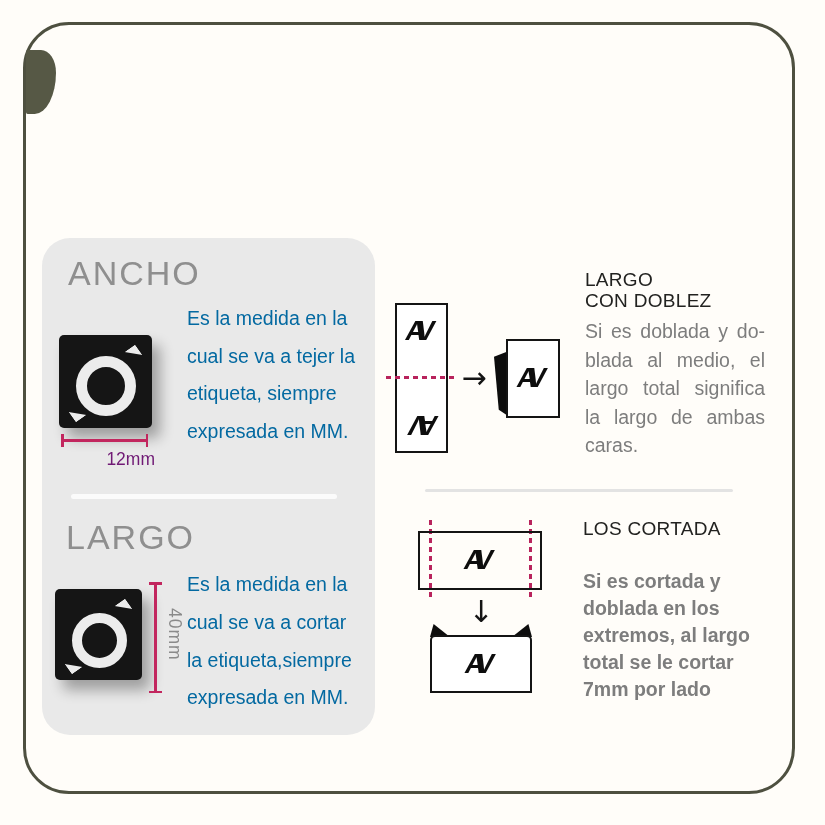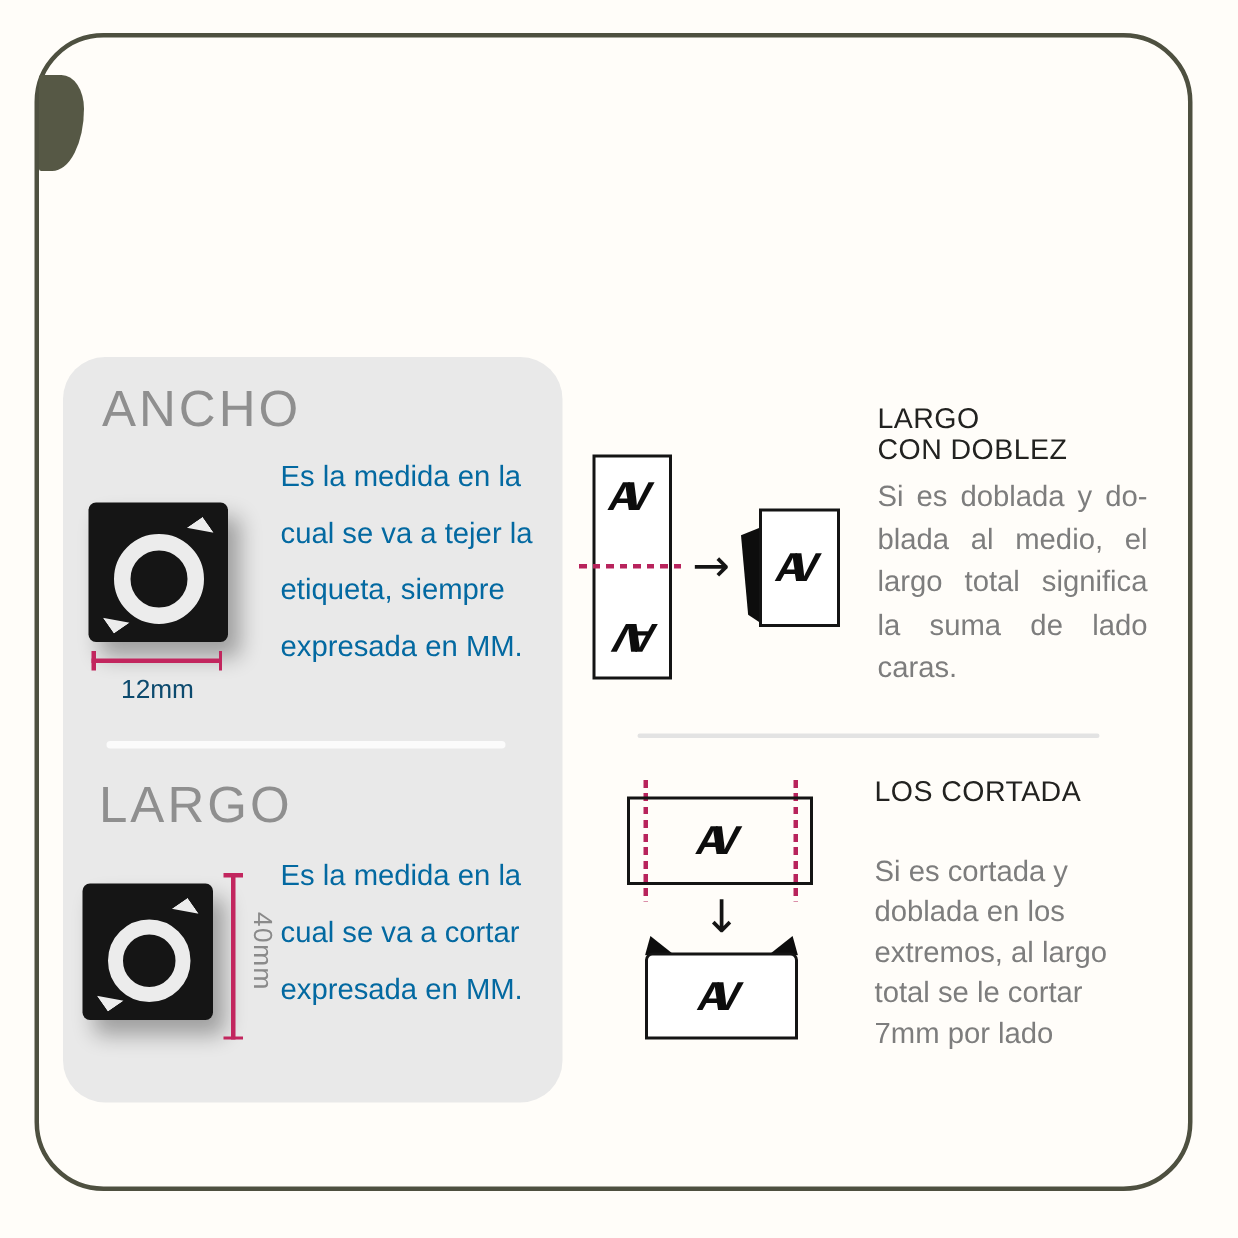--- a/index.html
+++ b/index.html
@@ -35,39 +35,39 @@
   .tip{position:absolute;width:13px;height:13px;background:#ececec;
        clip-path:polygon(0 0,100% 0,0 100%);}
   .tip-tr{right:12px;top:12px;transform:rotate(55deg);}
   .tip-bl{left:12px;bottom:8px;transform:rotate(235deg);}
 
   
   .measure-h{position:absolute;left:61px;top:434px;width:87px;height:13px;}
   .measure-h::before,.measure-h::after{content:"";position:absolute;top:0;bottom:0;width:2.5px;background:#c2265e;}
   .measure-h::before{left:0;} .measure-h::after{right:0;}
   .measure-h .bar{position:absolute;left:0;right:0;top:5px;height:2.5px;background:#c2265e;}
-  .mlabel-h{position:absolute;left:55px;top:449px;width:100px;text-align:center;
-            font-size:17.5px;color:#0c4a6e;}
+  .mlabel-h{position:absolute;left:55px;top:449px;width:100px;text-align:right;
+            font-size:17.5px;color:#701a75;}
   .measure-v{position:absolute;left:149px;top:582px;width:13px;height:111px;}
   .measure-v::before,.measure-v::after{content:"";position:absolute;left:0;right:0;height:2.5px;background:#c2265e;}
   .measure-v::before{top:0;} .measure-v::after{bottom:0;}
   .measure-v .bar{position:absolute;top:0;bottom:0;left:5px;width:2.5px;background:#c2265e;}
   .mlabel-v{position:absolute;left:164px;top:608px;writing-mode:vertical-rl;
             font-size:17.5px;color:#8a8a8a;letter-spacing:1px;}
 
   
   .para{position:absolute;color:#0369a1;font-size:19.5px;}
   .para .ln{white-space:nowrap;}
   .p-ancho{left:187px;top:300px;} .p-ancho .ln{line-height:37.5px;}
   .p-largo{left:187px;top:566px;} .p-largo .ln{line-height:37.8px;}
   .p-fold{left:585px;top:317px;width:180px;color:#7d7d7d;}
   .p-fold .ln{line-height:28.5px;text-align:justify;text-align-last:justify;white-space:normal;}
   .p-fold .ln:last-child{text-align-last:left;}
   .p-cut{left:583px;top:568px;width:195px;color:#7d7d7d;}
-  .p-cut .ln{line-height:27px;}
+  .p-cut .ln{line-height:27px;font-weight:bold;}
 
   
   .d-head{position:absolute;color:#222220;font-size:19px;letter-spacing:0.3px;}
   .d-head .ln{line-height:20.5px;white-space:nowrap;}
   .dh-fold{left:585px;top:270px;}
   .dh-cut{left:583px;top:519px;}
 
   .right-divider{position:absolute;left:425px;top:489px;width:308px;height:2.5px;
                  background:#e3e3e3;border-radius:2px;}
 
@@ -149,20 +149,21 @@
   </div>
 
   <div class="measure-v">
     <span class="bar"></span>
   </div>
   <div class="mlabel-v">40mm</div>
 
   <div class="para p-largo">
     <div class="ln">Es la medida en la</div>
     <div class="ln">cual se va a cortar</div>
+    <div class="ln">la etiqueta,siempre</div>
     <div class="ln">expresada en MM.</div>
   </div>
 
   <div class="rect-tall">
     <span class="av">
       <span class="ga">A</span>
       <span class="gv">V</span>
     </span>
     <span class="av flip">
       <span class="ga">A</span>
@@ -182,21 +183,21 @@
   </div>
 
   <div class="d-head dh-fold">
     <div class="ln">LARGO</div>
     <div class="ln">CON DOBLEZ</div>
   </div>
   <div class="para p-fold">
     <div class="ln">Si es doblada y do-</div>
     <div class="ln">blada al medio, el</div>
     <div class="ln">largo total significa</div>
-    <div class="ln">la suma de lado</div>
+    <div class="ln">la largo de ambas</div>
     <div class="ln">caras.</div>
   </div>
 
   <div class="right-divider"></div>
 
   <div class="dash-v dl"></div>
   <div class="dash-v dr"></div>
   <div class="rect-wide">
     <span class="av">
       <span class="ga">A</span>

